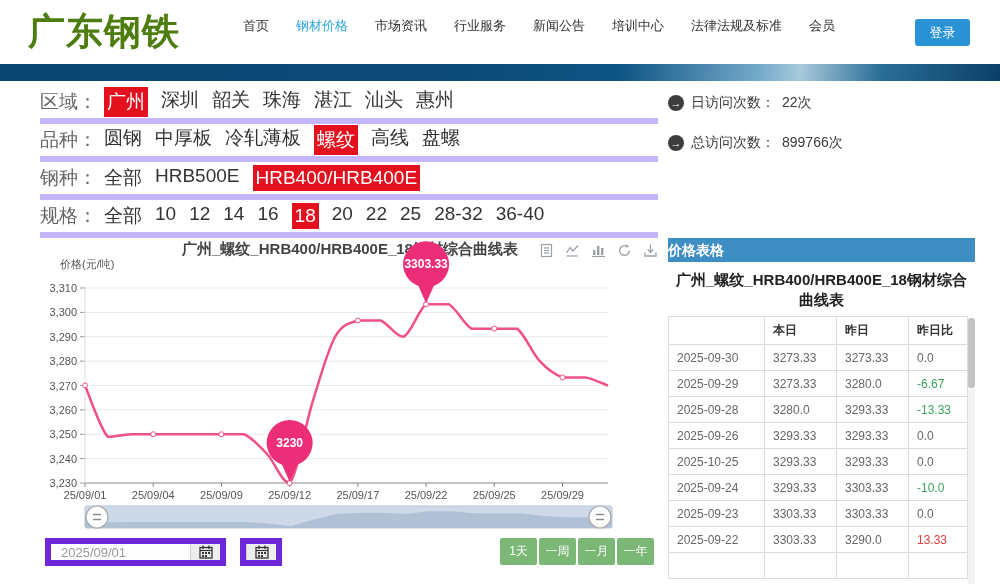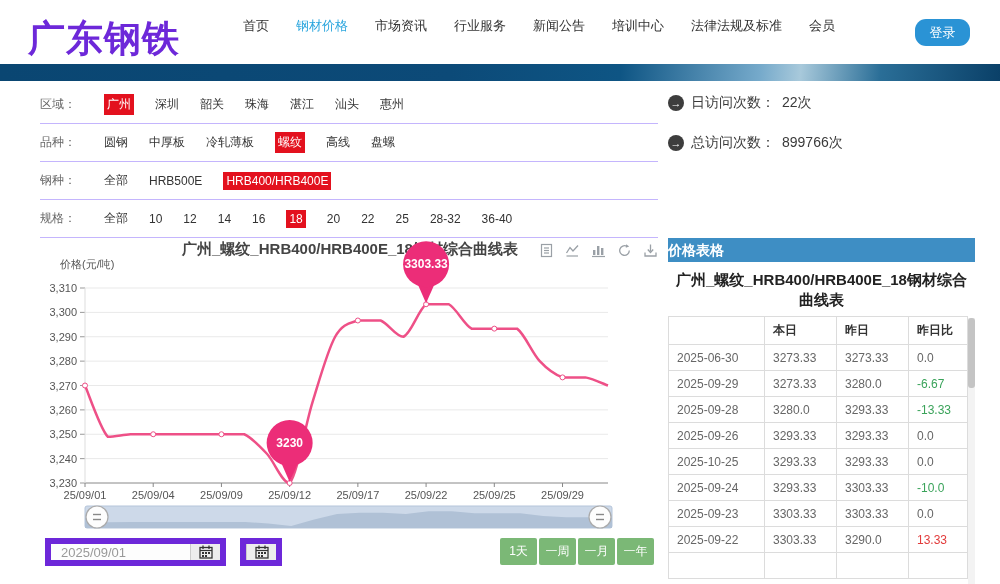--- a/index.html
+++ b/index.html
@@ -1,32 +1,32 @@
 <!DOCTYPE html>
 <html><head>
 <meta charset="utf-8">
 <style>
   *{margin:0;padding:0;box-sizing:border-box;}
   html,body{width:1000px;height:584px;overflow:hidden;background:#fff;
     font-family:"Liberation Sans","DejaVu Sans",sans-serif;position:relative;}
   
   .header{position:absolute;top:0;left:0;width:1000px;height:64px;background:#fff;}
-  .logo{position:absolute;left:28px;top:14px;font-size:37px;font-weight:bold;color:#6d28d9;letter-spacing:1px;cursor:pointer;}
+  .logo{position:absolute;left:28px;top:7px;font-size:37px;font-weight:bold;color:#4d7c0f;letter-spacing:1px;cursor:pointer;}
   .nav{position:absolute;left:243px;top:0;height:52px;display:flex;align-items:center;gap:27px;}
   .nav-item{font-size:13px;color:#333;cursor:pointer;white-space:nowrap;}
   .nav-item.active{color:#2ea7de;}
-  .login-btn{position:absolute;right:30px;top:19px;width:55px;height:27px;background:#2a93d5;color:#fff;border:none;border-radius:11px;font-size:13px;cursor:pointer;}
+  .login-btn{position:absolute;right:30px;top:19px;width:55px;height:27px;background:#2a93d5;color:#fff;border:none;border-radius:3px;font-size:13px;cursor:pointer;}
   
   .banner{position:absolute;top:64px;left:0;width:1000px;height:17px;
     background:linear-gradient(95deg,#0a4672 0%,#0c4a78 45%,#0e5584 62%,#76aacb 76%,#a8c9db 80%,#2a6e97 88%,#0a4068 100%);}
   
   .filters{position:absolute;left:40px;top:86px;width:618px;}
-  .filter-row{display:flex;align-items:center;height:38px;border-bottom:1px solid #c4b5fd;font-size:12px;}
+  .filter-row{display:flex;align-items:center;height:38px;border-bottom:6px solid #c4b5fd;font-size:19px;}
   .filter-label{width:64px;color:#666;flex:none;}
-  .filter-opts{display:flex;gap:21px;align-items:center;}
+  .filter-opts{display:flex;gap:13px;align-items:flex-start;}
   .filter-opt{color:#333;cursor:pointer;white-space:nowrap;}
   .filter-opt.selected{background:#e3111e;color:#fff;padding:2px 3px;}
   
   .stat-row{position:absolute;left:668px;display:flex;align-items:center;gap:7px;font-size:14px;color:#3a3a3a;}
   .stat-icon{width:16px;height:16px;border-radius:50%;background:#3d3d3d;color:#fff;font-size:11px;line-height:16px;text-align:center;flex:none;}
   
   .chart-area{position:absolute;left:40px;top:238px;width:620px;height:346px;}
   .chart-title{position:absolute;left:60px;top:2px;width:500px;text-align:center;font-size:15px;font-weight:bold;color:#444;}
   .toolbox{position:absolute;right:2px;top:5px;display:flex;gap:11px;}
   .tool-icon{width:15px;height:15px;cursor:pointer;}
@@ -288,21 +288,21 @@
     <thead>
       <tr>
         <th></th>
         <th>本日</th>
         <th>昨日</th>
         <th>昨日比</th>
       </tr>
     </thead>
     <tbody id="price-tbody">
         <tr>
-          <td>2025-06-30</td>
+          <td>2025-09-30</td>
           <td>3273.33</td>
           <td>3273.33</td>
           <td class="">0.0</td>
         </tr>
         <tr>
           <td>2025-09-29</td>
           <td>3273.33</td>
           <td>3280.0</td>
           <td class="chg-down">-6.67</td>
         </tr>

